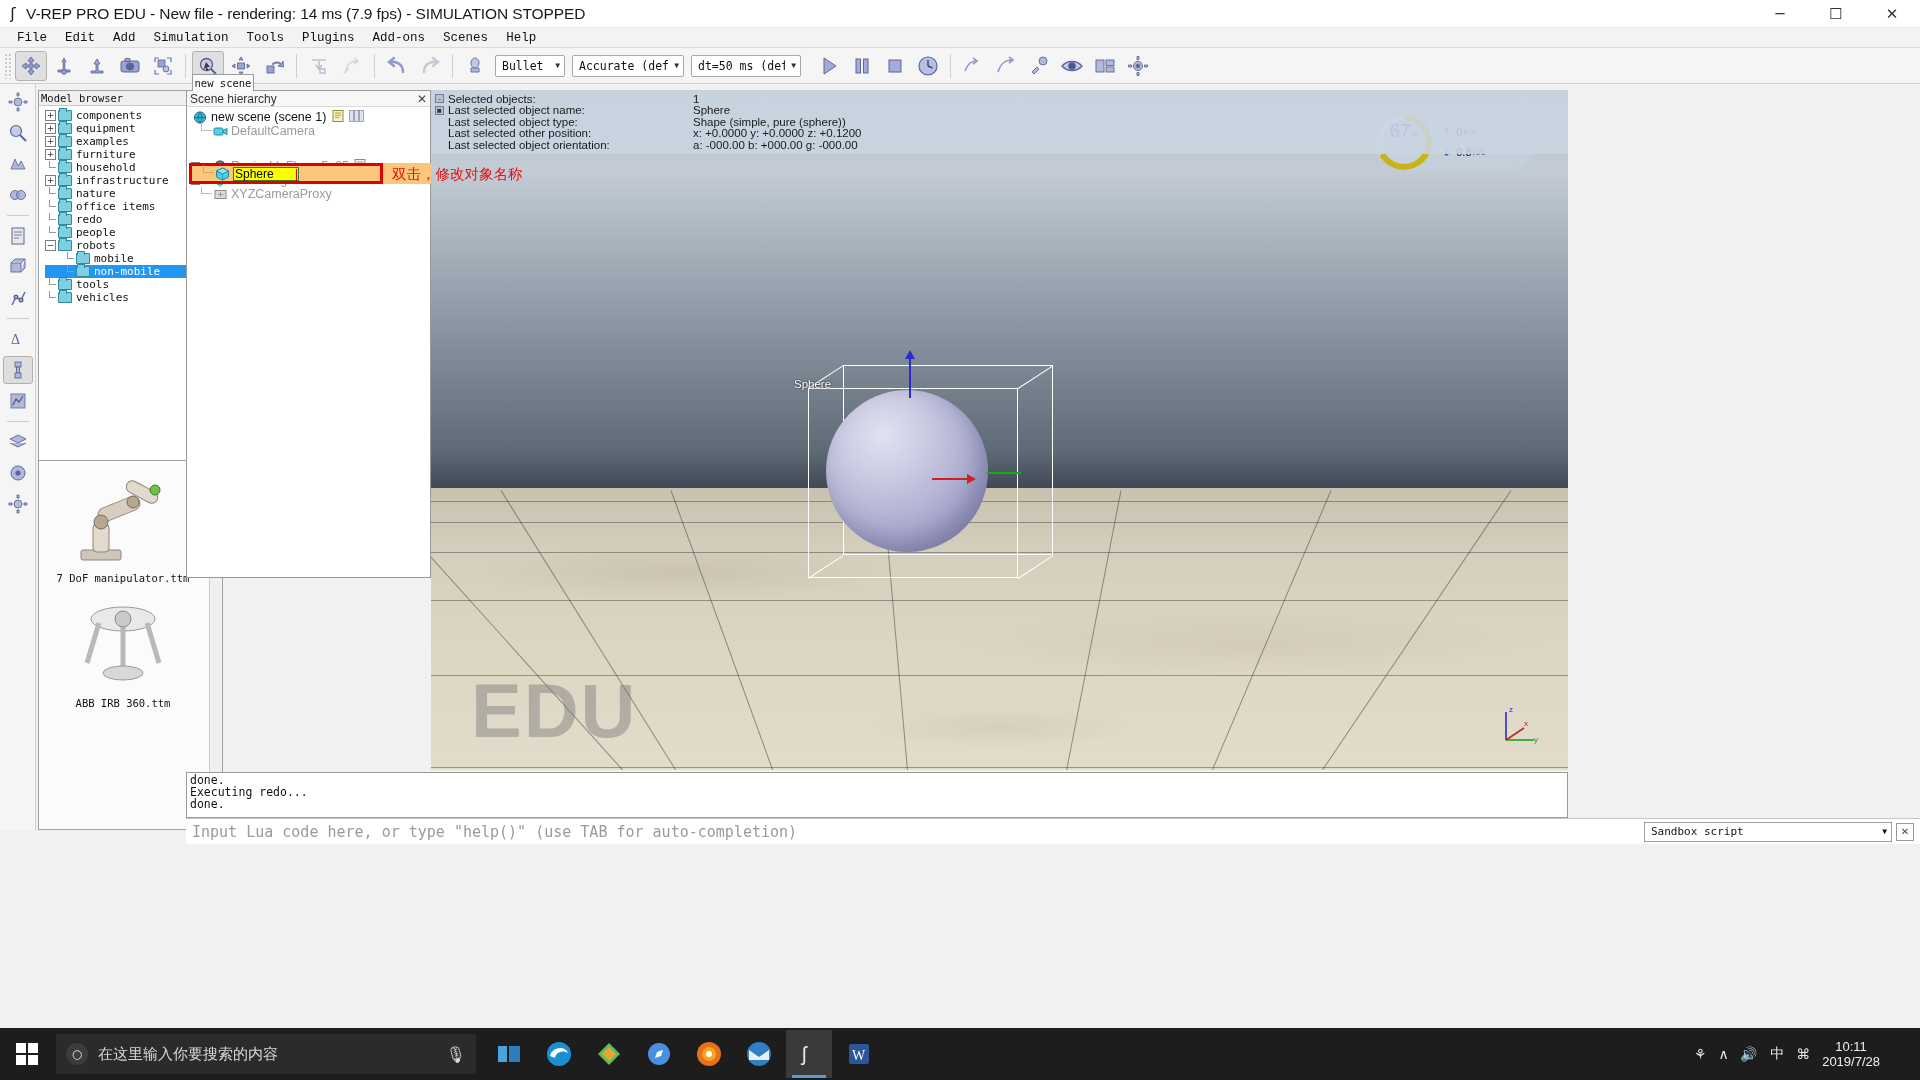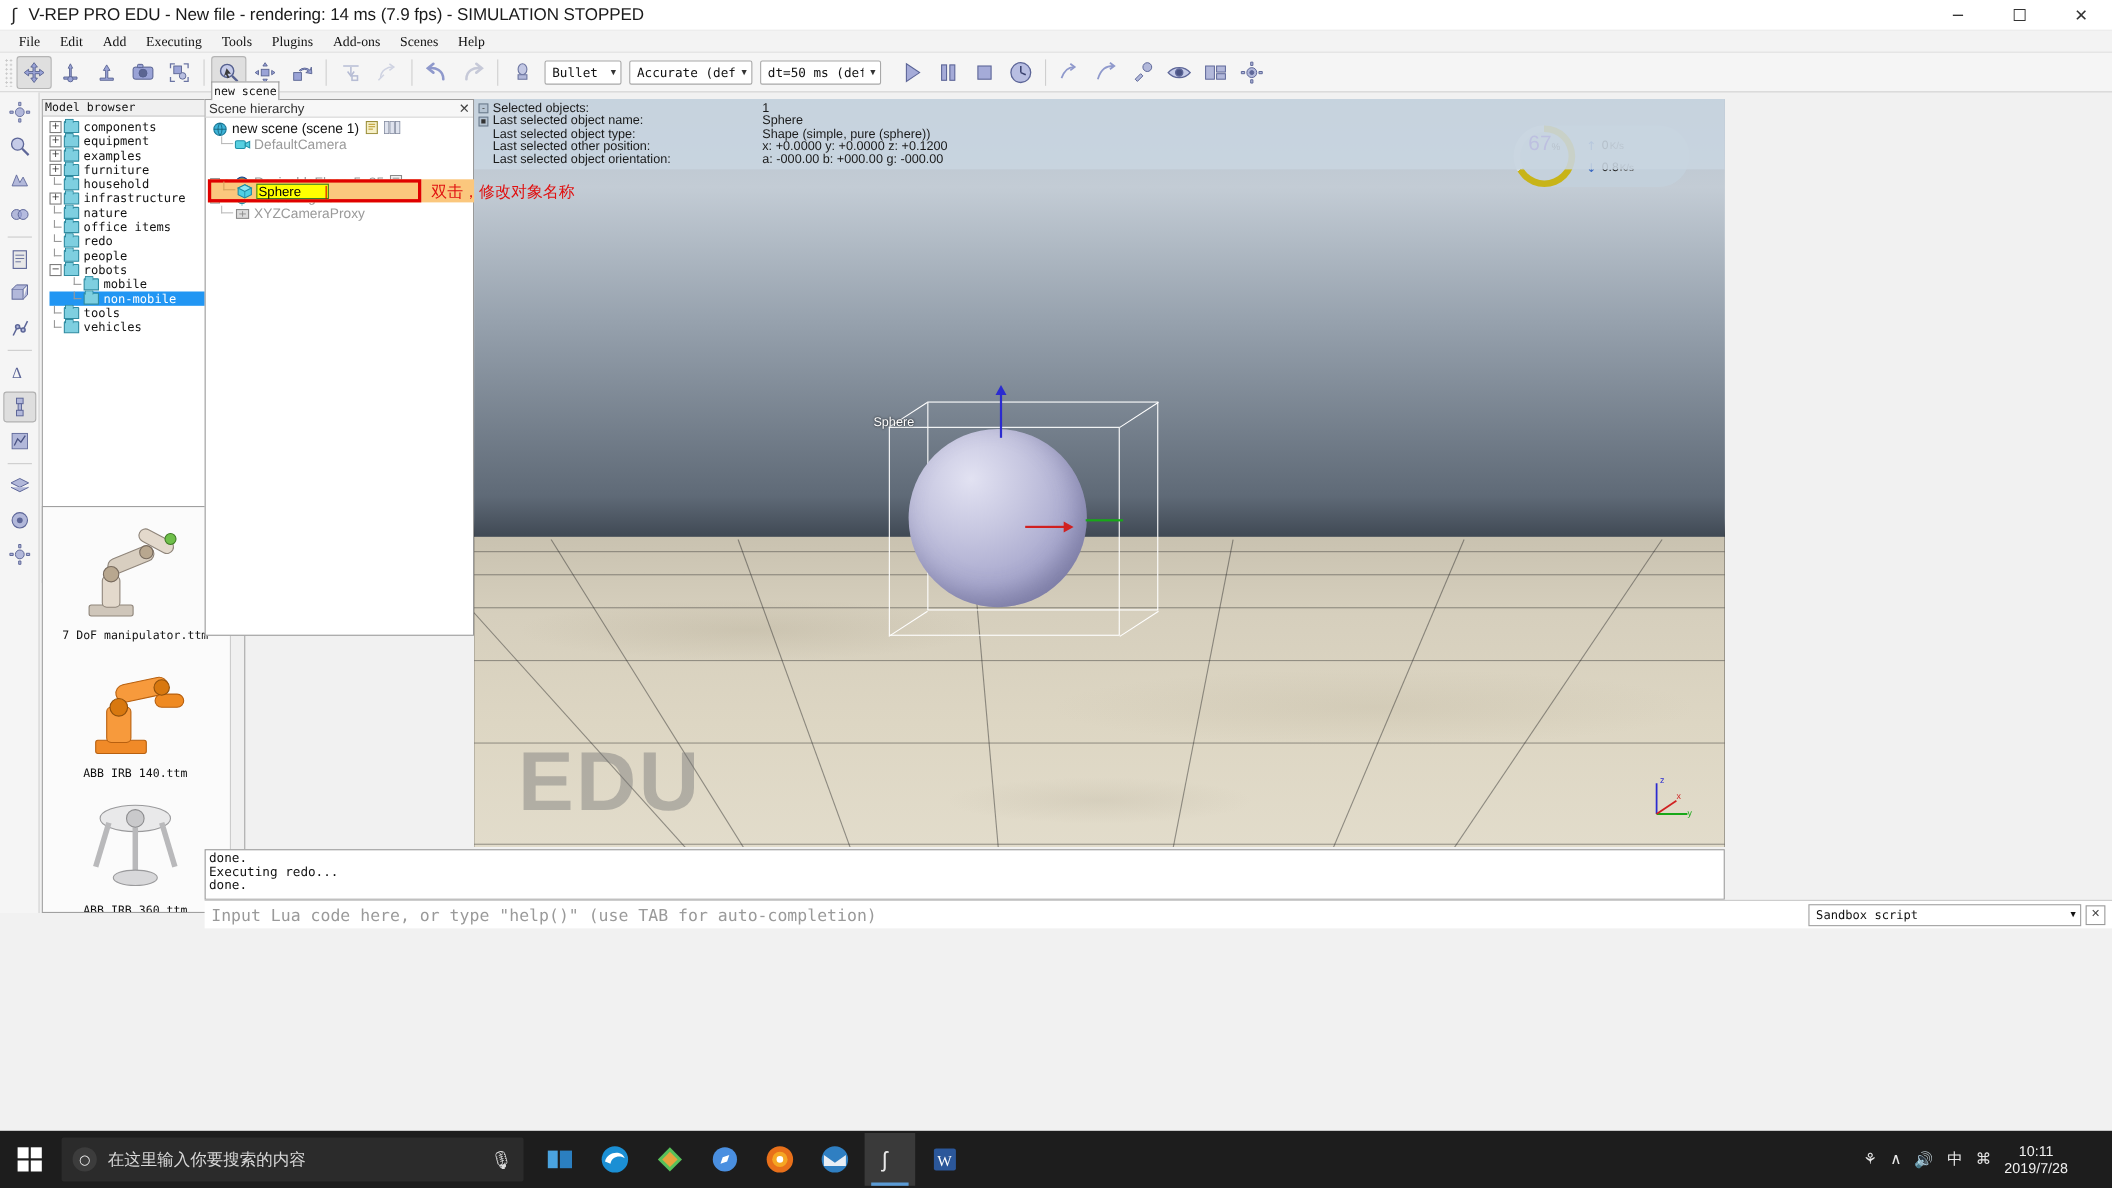--- a/index.html
+++ b/index.html
@@ -22,21 +22,21 @@
   .title-text { font-size:15.5px; color:#1a1a1a; font-family:"Liberation Sans", sans-serif; letter-spacing:-0.1px; }
   .win-btns { margin-left:auto; display:flex; height:28px; }
   .win-btn { width:56px; height:28px; display:flex; align-items:center; justify-content:center;
              font-size:15px; color:#333; font-family:"DejaVu Sans", sans-serif; }
 
   
   .menubar {
     position:absolute; left:0; top:28px; width:1920px; height:20px;
     background:#f3f3f3; display:flex; align-items:center; padding-left:8px;
     border-bottom:1px solid #dcdcdc;
-    font-family:Liberation Serif, serif;
+    font-family:Liberation Mono, monospace;
   }
   .menu-item { padding:0 9px; font-size:12.5px; color:#111; line-height:20px; }
 
   
   .toolbar {
     position:absolute; left:0; top:48px; width:1920px; height:36px;
     background:#f5f5f5; border-bottom:1px solid #d0d0d0;
     display:flex; align-items:center; padding-left:4px; gap:1px;
   }
   .tb-btn {
@@ -318,21 +318,21 @@
       <div class="win-btn">─</div>
       <div class="win-btn">☐</div>
       <div class="win-btn close">✕</div>
     </div>
   </div>
 
   <div class="menubar">
     <div class="menu-item">File</div>
     <div class="menu-item">Edit</div>
     <div class="menu-item">Add</div>
-    <div class="menu-item">Executing</div>
+    <div class="menu-item">Simulation</div>
     <div class="menu-item">Tools</div>
     <div class="menu-item">Plugins</div>
     <div class="menu-item">Add-ons</div>
     <div class="menu-item">Scenes</div>
     <div class="menu-item">Help</div>
   </div>
 
   <div class="toolbar">
     <div class="tb-grip"></div>
 
@@ -748,33 +748,20 @@
           <circle cx="38" cy="50" r="7" fill="#b8a78f" stroke="#786b5e"></circle>
           <circle cx="70" cy="30" r="6" fill="#b8a78f" stroke="#786b5e"></circle>
           <circle cx="92" cy="18" r="5" fill="#6fbf4a" stroke="#3f7a25"></circle>
         </svg>
       </div>
       <div class="mp-cap">7 DoF manipulator.ttm</div>
     </div>
     <div class="mp-item">
       <div class="mp-thumb">
         <svg width="120" height="100" viewBox="0 0 120 100">
-          <rect x="24" y="76" width="46" height="12" rx="2" fill="#f08a28" stroke="#b8600f"></rect>
-          <rect x="34" y="46" width="22" height="32" rx="4" fill="#f79a3c" stroke="#b8600f"></rect>
-          <rect x="42" y="22" width="48" height="16" rx="8" fill="#f79a3c" stroke="#b8600f" transform="rotate(-12 66 30)"></rect>
-          <rect x="78" y="34" width="26" height="12" rx="6" fill="#ef8a22" stroke="#b8600f"></rect>
-          <circle cx="45" cy="46" r="8" fill="#d8780f" stroke="#90500c"></circle>
-          <circle cx="84" cy="28" r="7" fill="#d8780f" stroke="#90500c"></circle>
-        </svg>
-      </div>
-      <div class="mp-cap">ABB IRB 140.ttm</div>
-    </div>
-    <div class="mp-item">
-      <div class="mp-thumb">
-        <svg width="120" height="100" viewBox="0 0 120 100">
           <ellipse cx="60" cy="22" rx="32" ry="12" fill="#e9e9ea" stroke="#9a9a9c"></ellipse>
           <path d="M36 26 L24 66" stroke="#b9b9bb" stroke-width="5"></path>
           <path d="M60 30 L60 70" stroke="#b9b9bb" stroke-width="5"></path>
           <path d="M84 26 L96 66" stroke="#b9b9bb" stroke-width="5"></path>
           <ellipse cx="60" cy="76" rx="20" ry="7" fill="#d8d8da" stroke="#9a9a9c"></ellipse>
           <circle cx="60" cy="22" r="8" fill="#c9c9cb" stroke="#8c8c8e"></circle>
         </svg>
       </div>
       <div class="mp-cap">ABB IRB 360.ttm</div>
     </div>

